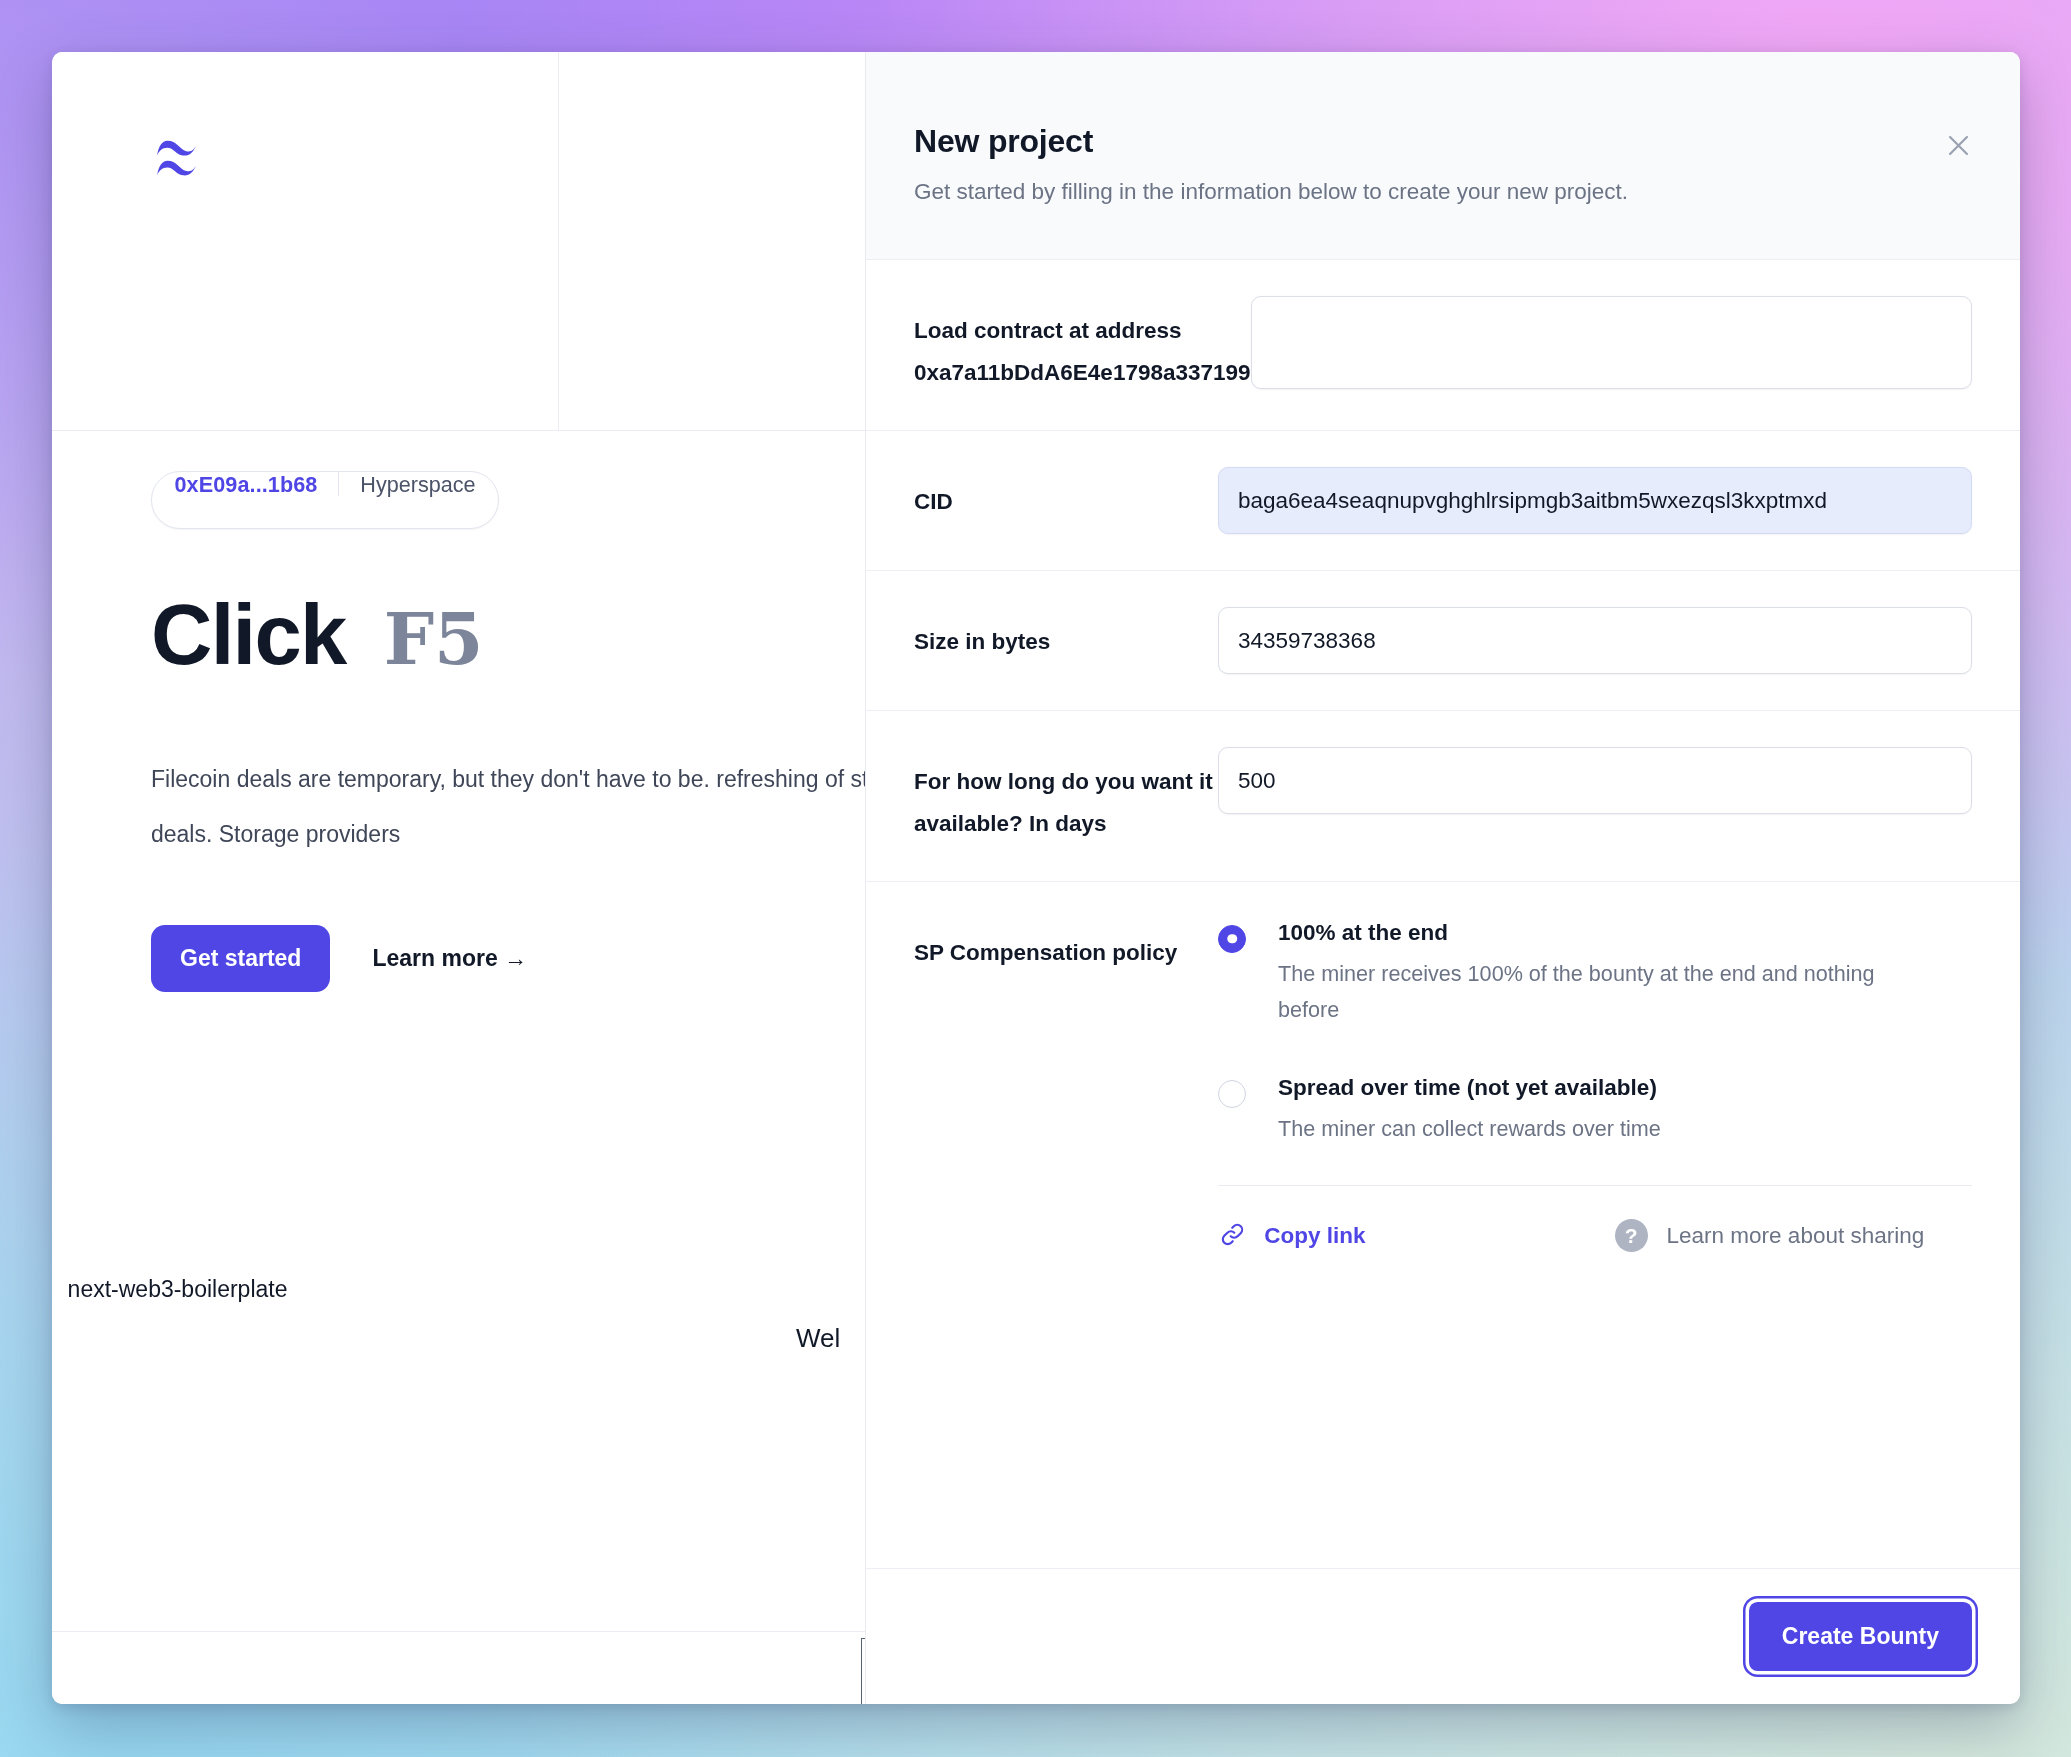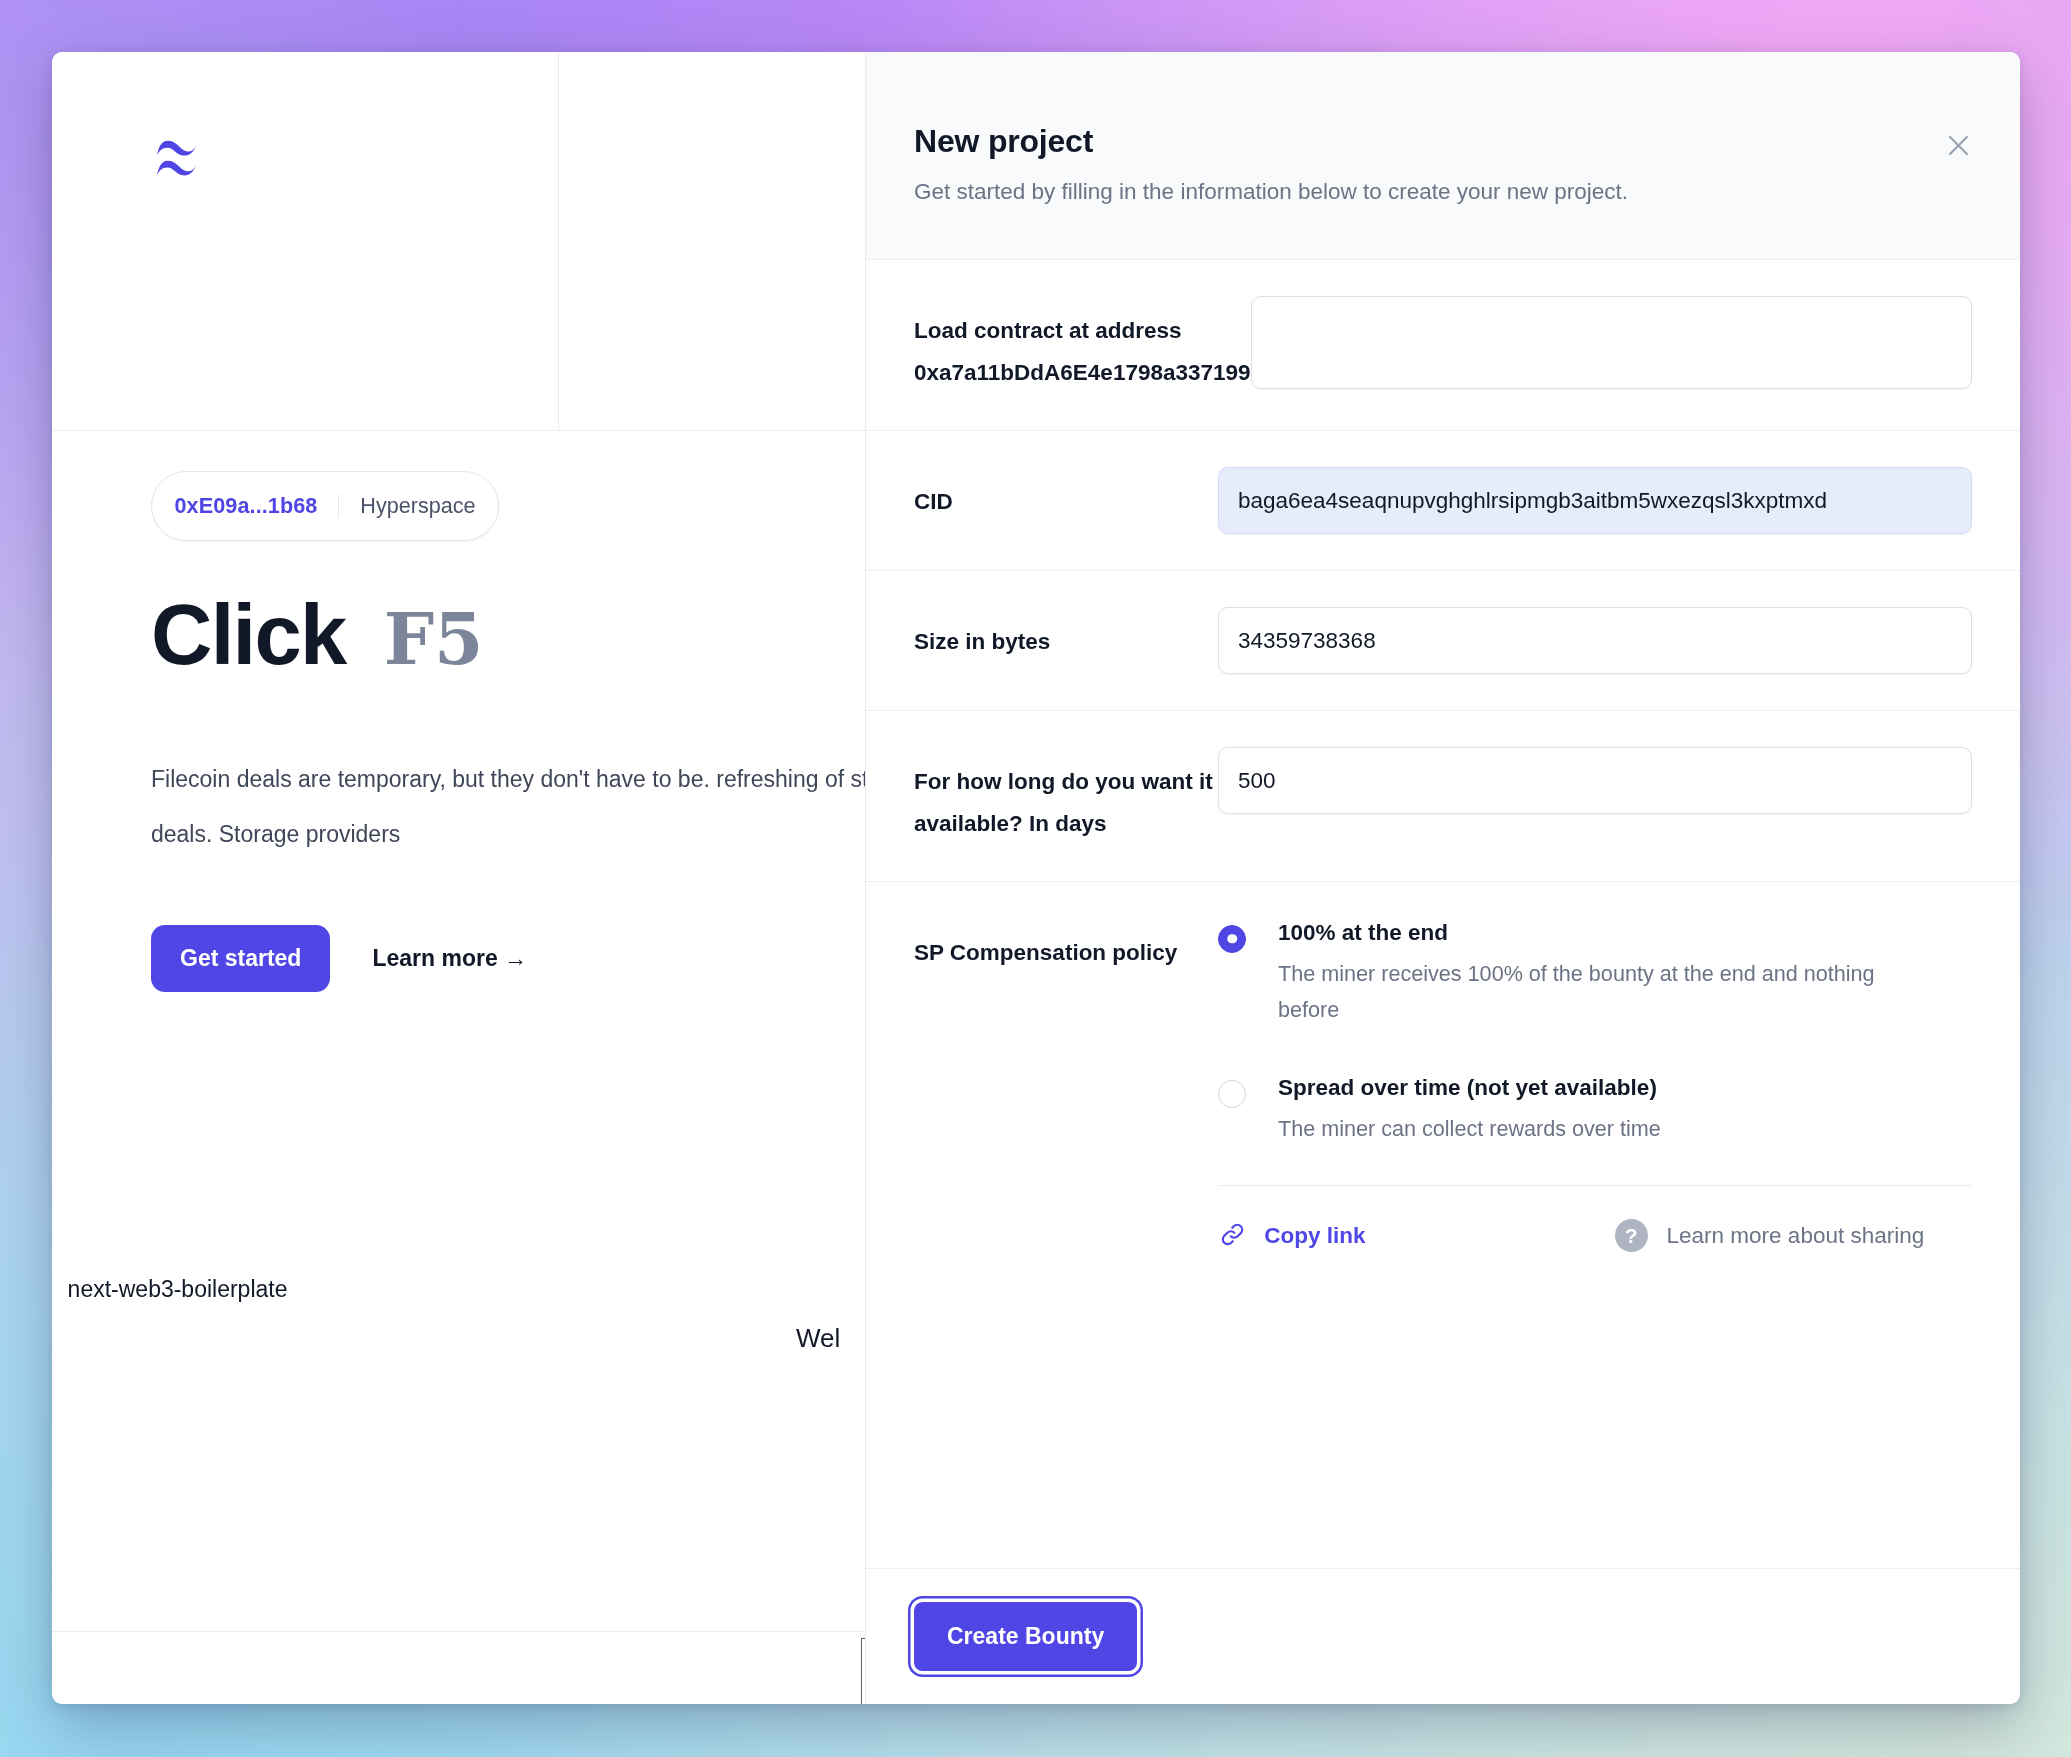--- a/index.html
+++ b/index.html
@@ -41,22 +41,22 @@
     flex: 0 0 813px;
     background: #ffffff;
     overflow: hidden;
   }
 
   .logo-mark { position: absolute; left: 99px; top: 86px; }
 
   .chain-pill {
     position: absolute;
     left: 99px; top: 419px;
-    height: 70px;
-    display: flex; align-items: center;
+    height: 58px;
+    display: flex; align-items: flex-start;
     border: 0.9px solid #e3e6ef;
     border-radius: 864px;
     background: #fff;
     padding: 0 22.5px;
     box-shadow: 0 0.9px 1.7px rgba(20,25,60,0.05);
   }
   .chain-addr { color: #4f46e5; font-weight: 700; font-size: 21.6px; letter-spacing: 0.1px; }
   .chain-sep { width: 0.9px; height: 24px; background: #e3e6ef; margin: 0 21px; }
   .chain-net { color: #4b5368; font-size: 21.6px; }
 
@@ -244,22 +244,22 @@
   .help-badge {
     width: 33px; height: 33px; border-radius: 50%;
     background: #aeb4c2; color: #fff;
     display: flex; align-items: center; justify-content: center;
     font-size: 21px; font-weight: 700;
   }
   .share-help-text { font-size: 22.5px; color: #6b7385; }
 
   .modal-footer {
     border-top: 0.9px solid #edeff4;
-    padding: 33px 60px 33px 48px;
-    display: flex; justify-content: flex-start;
+    padding: 33px 48px 33px 48px;
+    display: flex; justify-content: flex-end;
   }
   .btn-create {
     background: #4f46e5;
     color: #fff;
     border: none;
     border-radius: 8.6px;
     font-family: inherit;
     font-size: 23px;
     font-weight: 700;
     padding: 21px 33px;

